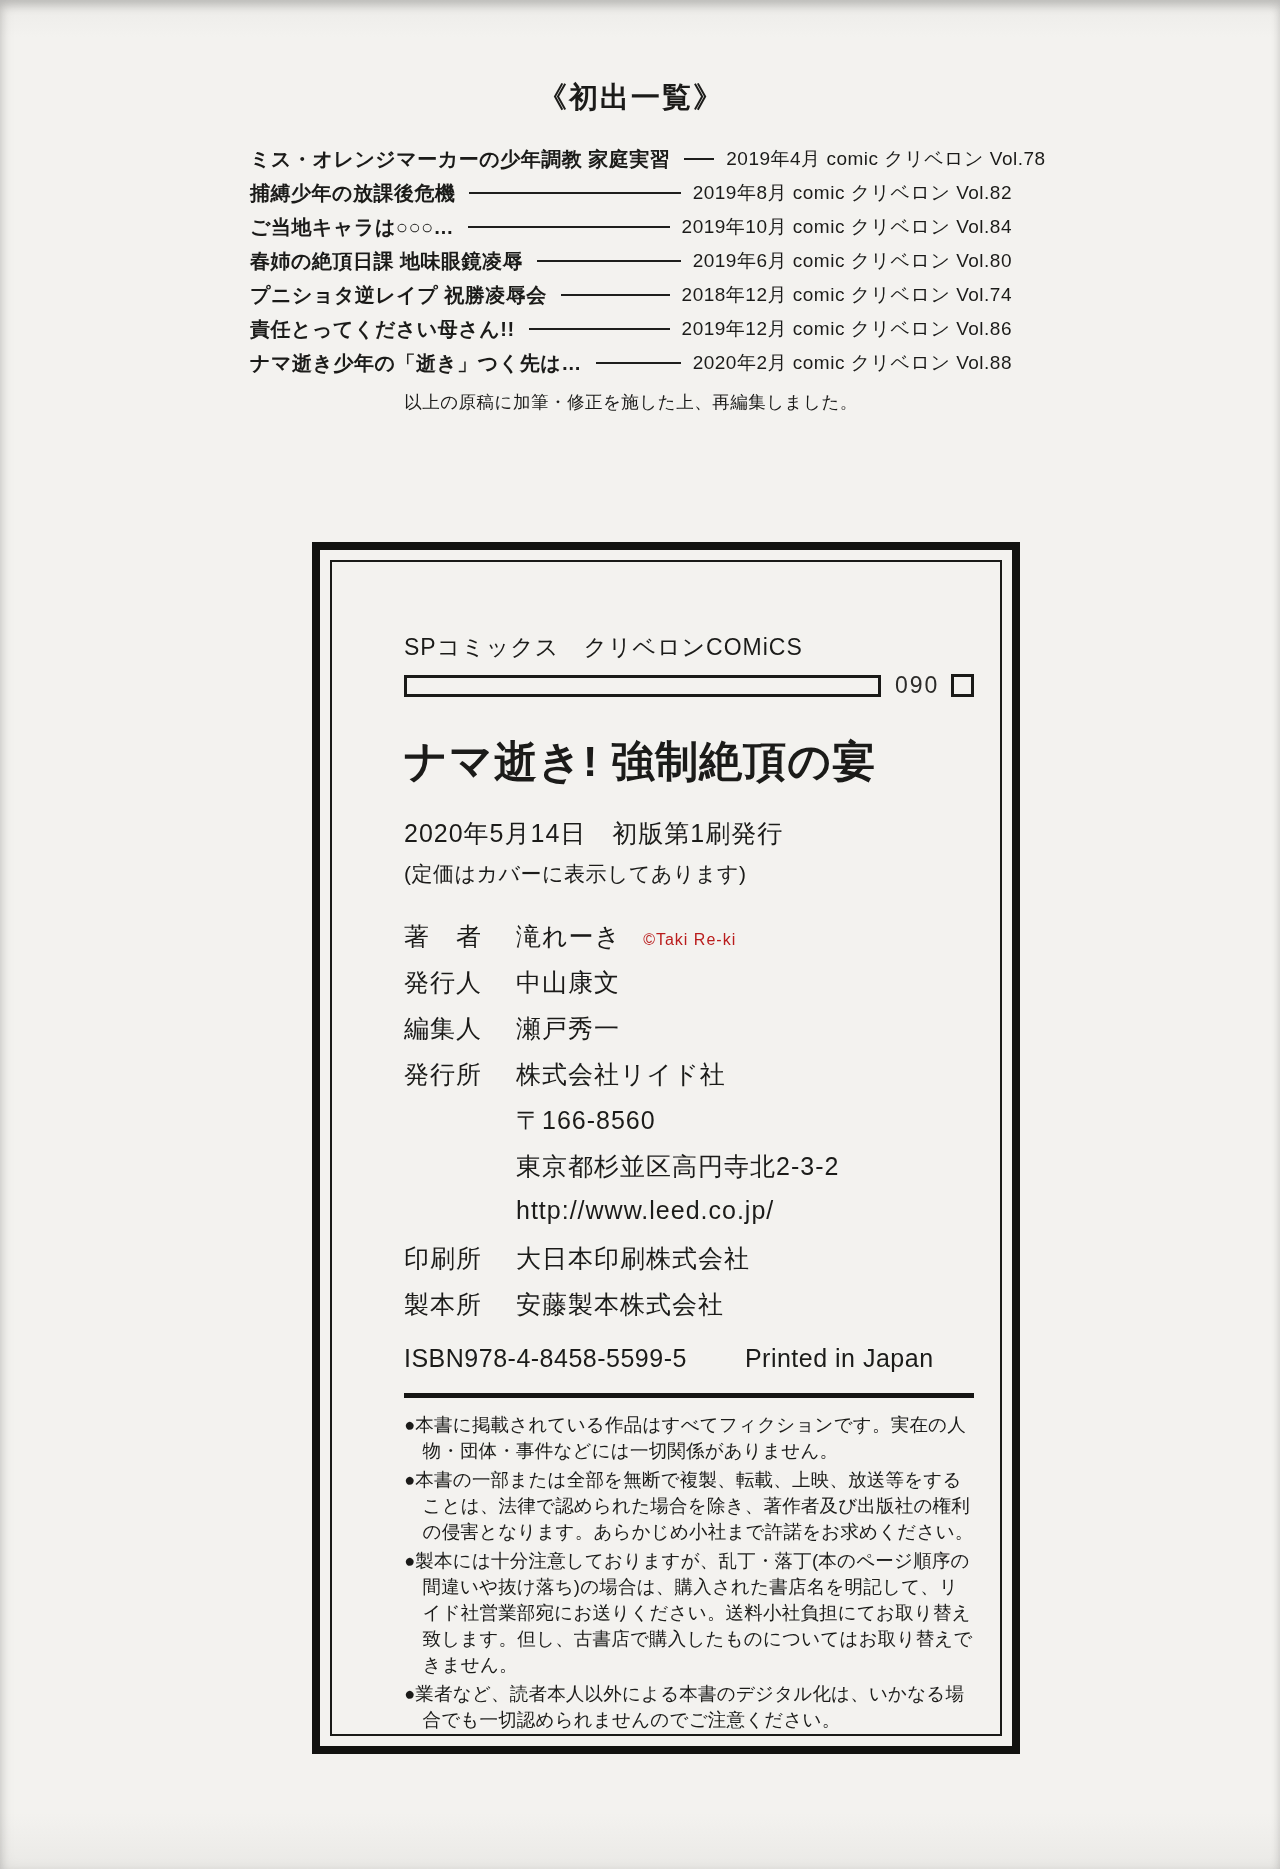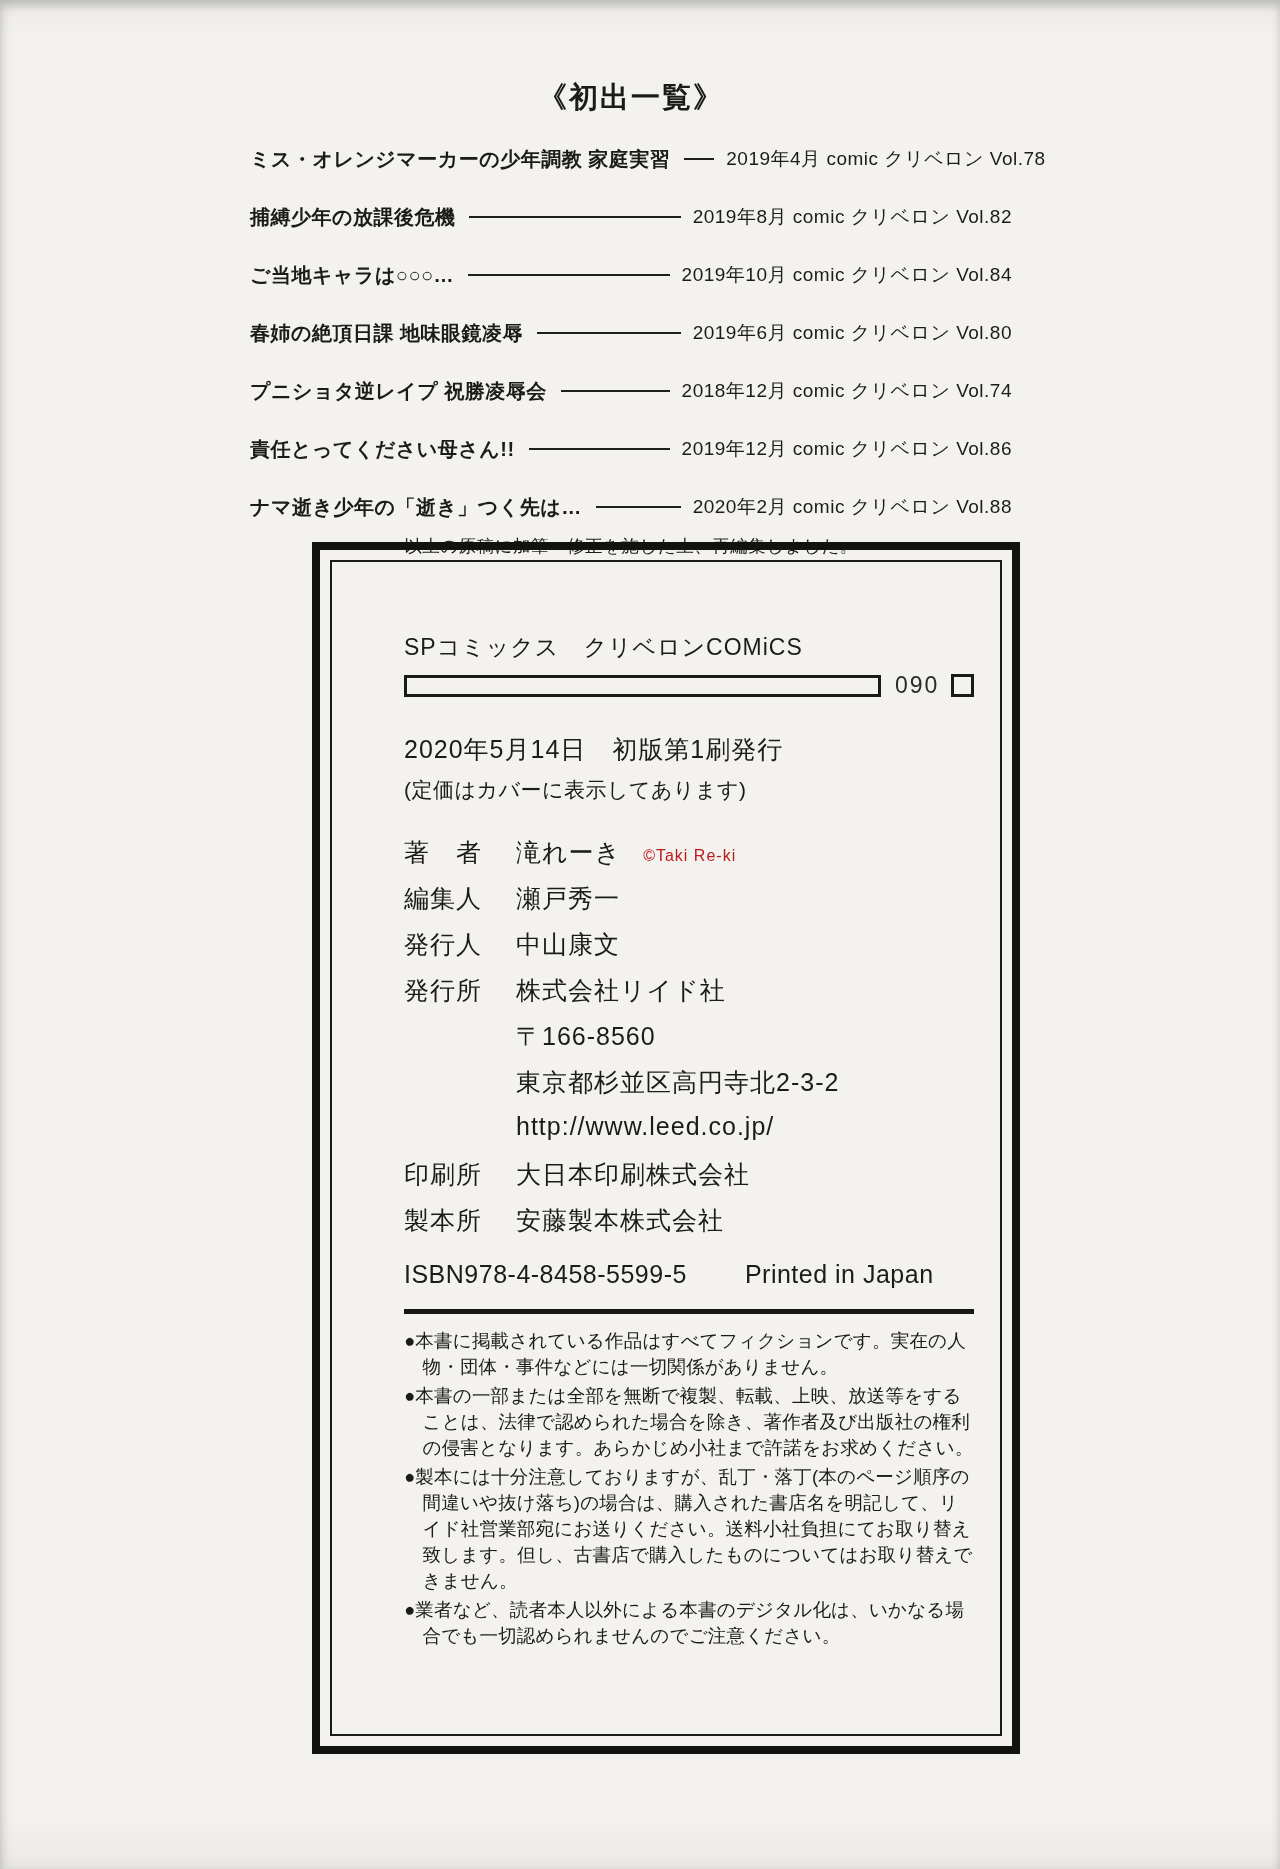--- a/index.html
+++ b/index.html
@@ -26,21 +26,20 @@
     font-size: 29px;
     font-weight: 700;
     letter-spacing: 2px;
     margin-bottom: 24px;
   }
   .pub-row {
     display: flex;
     align-items: center;
     height: 34px;
     white-space: nowrap;
-    margin-top: 24px;
   }
   .pub-row .entry-title {
     font-size: 20px;
     font-weight: 700;
     letter-spacing: 0.5px;
   }
   .pub-row .leader {
     flex: 1;
     height: 0;
     border-top: 2px solid #1e1e1c;
@@ -210,36 +209,37 @@
   <div class="colophon-inner">
 
     <div class="series-line">SPコミックス　クリベロンCOMiCS</div>
 
     <div class="code-row">
       <div class="code-bar"></div>
       <span class="code-number">090</span>
       <div class="code-square"></div>
     </div>
 
+    <div class="book-title">ナマ逝き! 強制絶頂の宴</div>
 
     <div class="edition-line">2020年5月14日　初版第1刷発行</div>
     <div class="price-line">(定価はカバーに表示してあります)</div>
 
     <div class="field-row">
       <span class="field-label">著　者</span>
       <span class="field-value">滝れーき</span>
       <span class="field-credit">©Taki Re-ki</span>
     </div>
     <div class="field-row">
+      <span class="field-label">発行人</span>
+      <span class="field-value">中山康文</span>
+    </div>
+    <div class="field-row">
       <span class="field-label">編集人</span>
       <span class="field-value">瀬戸秀一</span>
-    </div>
-    <div class="field-row">
-      <span class="field-label">発行人</span>
-      <span class="field-value">中山康文</span>
     </div>
     <div class="field-row">
       <span class="field-label">発行所</span>
       <span class="field-value">株式会社リイド社</span>
     </div>
     <div class="field-row">
       <span class="field-label"></span>
       <span class="field-value">〒166-8560</span>
     </div>
     <div class="field-row">

